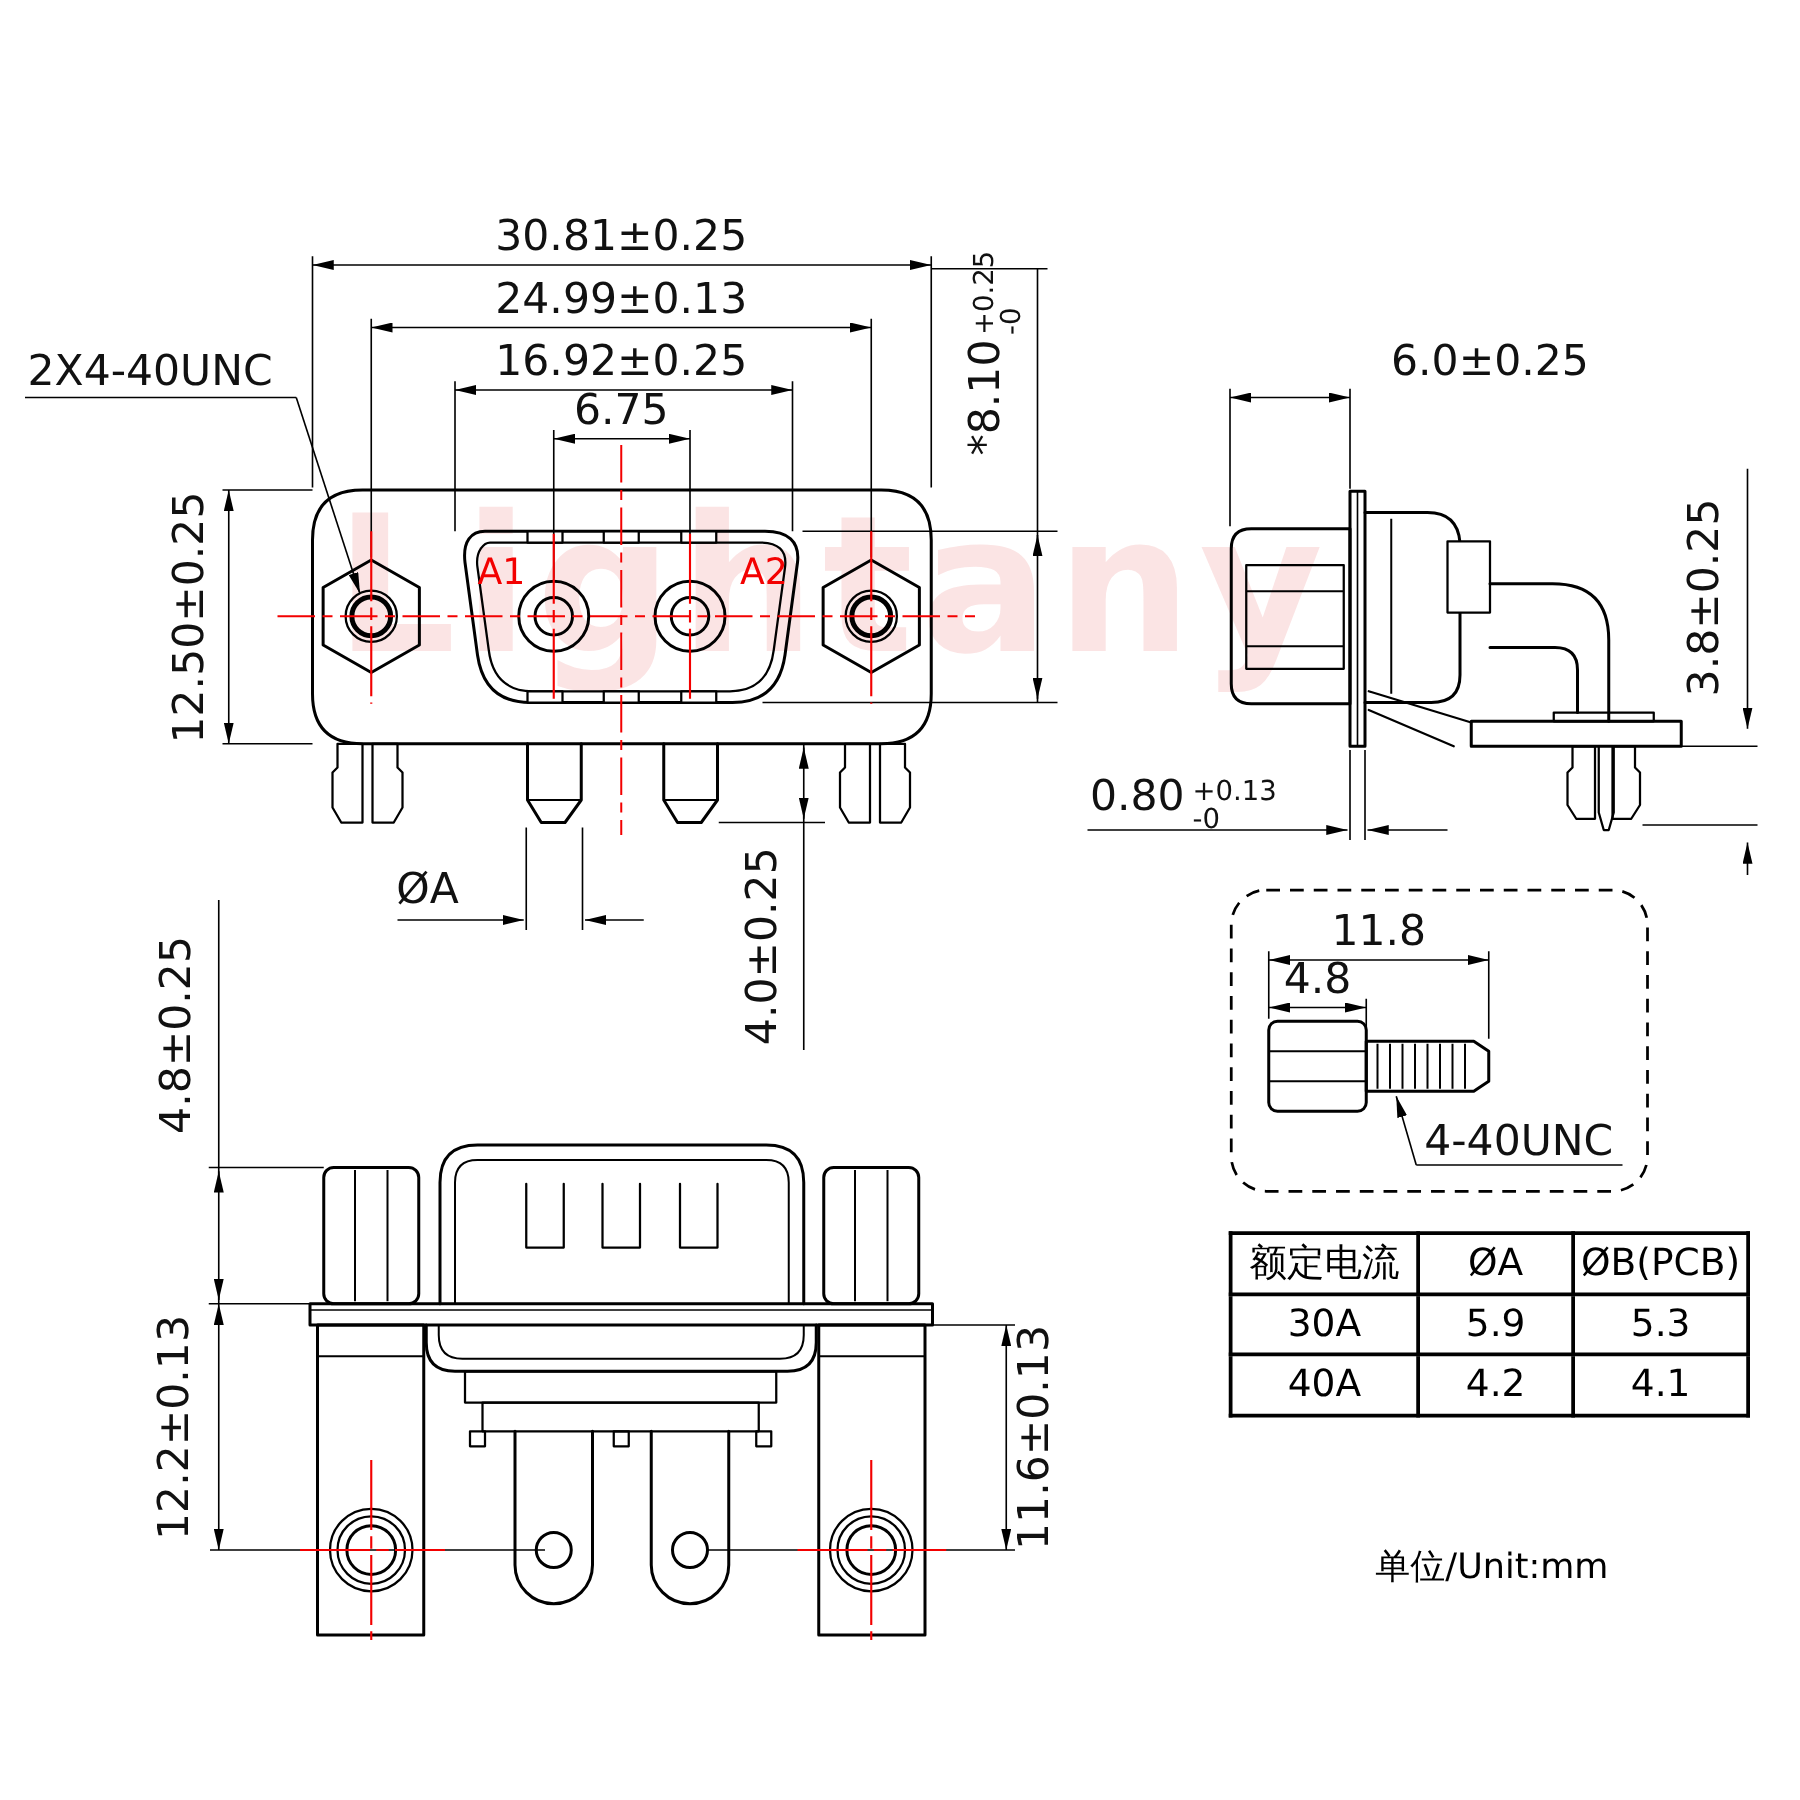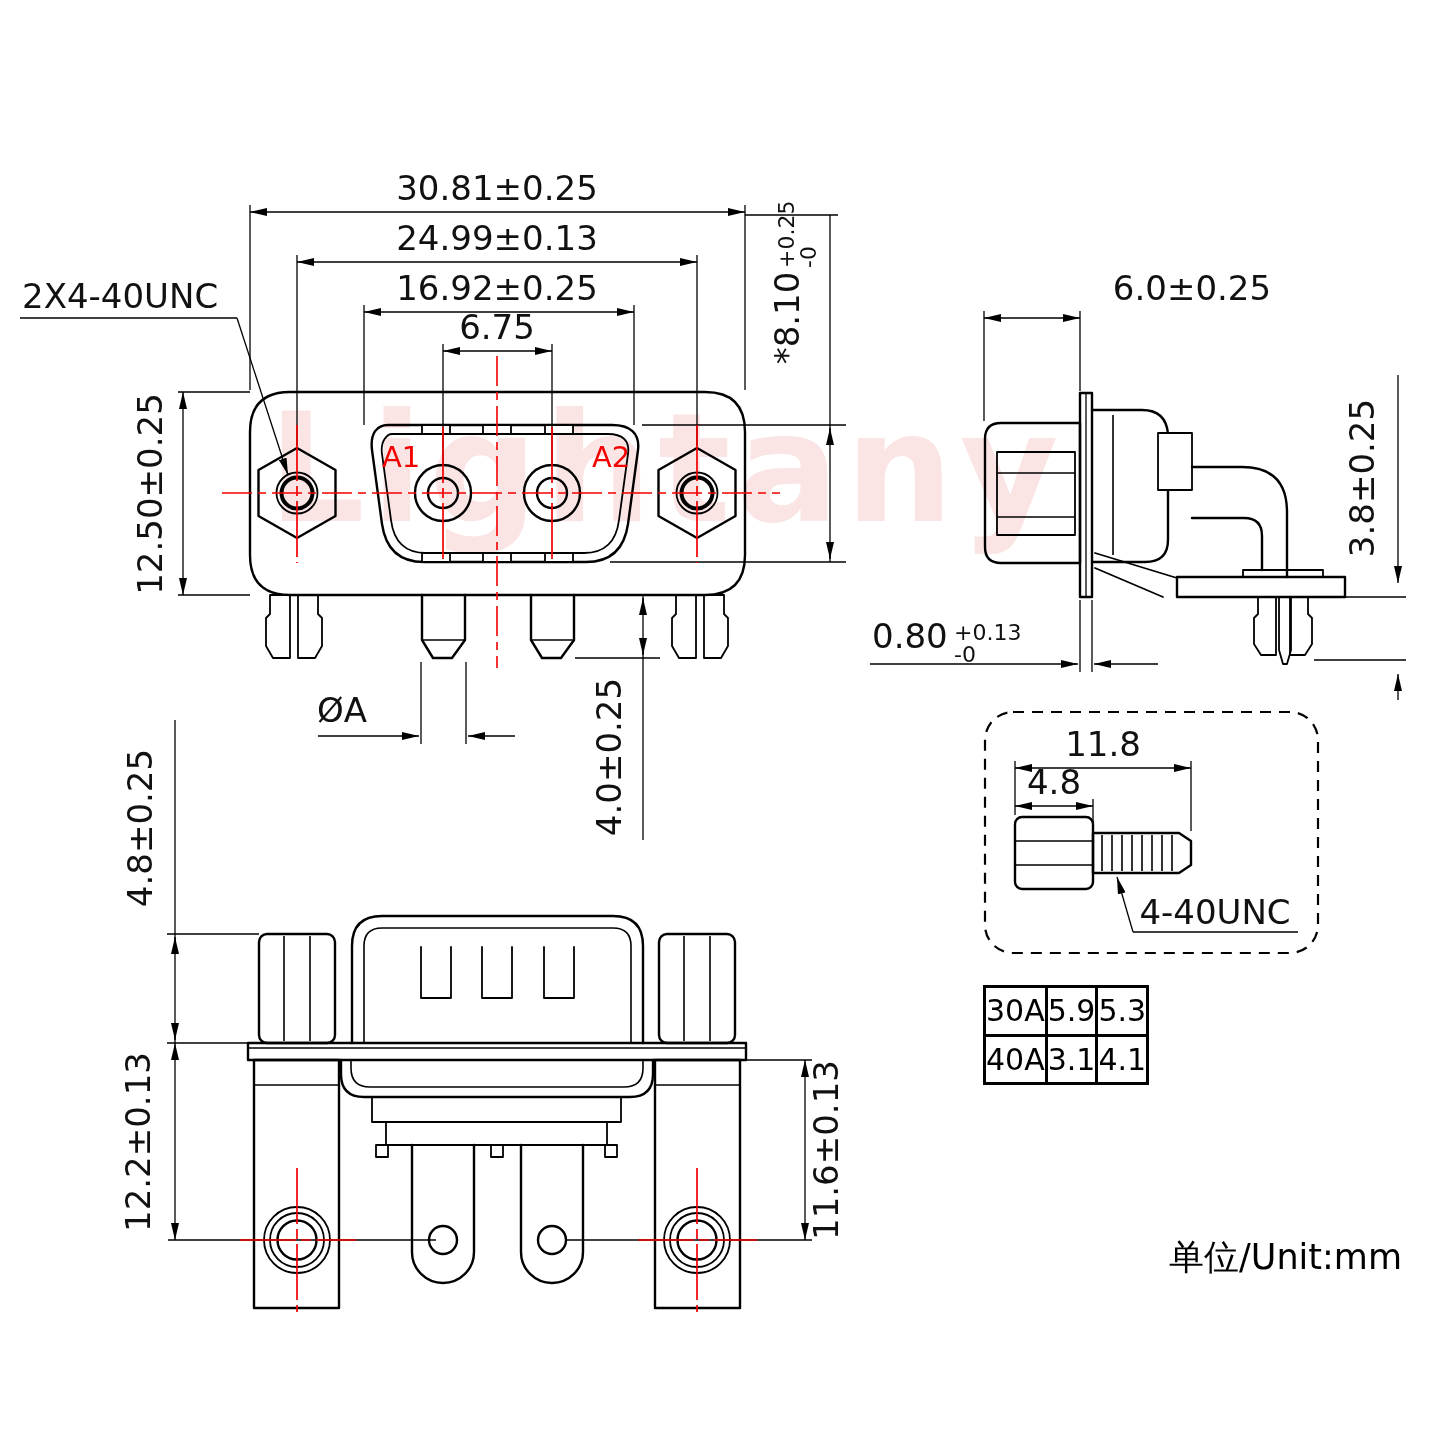--- a/index.html
+++ b/index.html
@@ -17,21 +17,21 @@
   .redc {fill:none;stroke:#f30000;stroke-width:1.6;stroke-dasharray:30 6 8 6;}
   .redc2{fill:none;stroke:#f30000;stroke-width:1.7;stroke-dasharray:56 5 10 5;}
   text.dt {font-size:34px;fill:#111;}
   text.dts{font-size:22px;fill:#111;}
   text.rt {font-size:29px;fill:#f30000;}
   .mid{text-anchor:middle;}
   
   #spec{position:absolute;left:983px;top:985px;border-collapse:collapse;}
   #spec td{border:3px solid #000;font-size:30px;color:#000;text-align:center;padding:0;height:45.6px;}
   #spec td.c1{width:147px;} #spec td.c2{width:121px;} #spec td.c3{width:137px;}
-  #unit{position:absolute;left:985px;top:1234px;width:417px;text-align:right;font-size:35px;color:#000;}
+  #unit{position:absolute;left:985px;top:1234px;width:417px;text-align:center;font-size:28px;color:#000;}
 </style>
 </head>
 <body>
 
 <div id="canvas">
 
   <div id="wm">Lightany</div>
 
   <svg width="1440" height="1440" viewBox="0 0 1440 1440">
     <defs>
@@ -334,26 +334,31 @@
         <line class="redc2" x1="638" y1="1240" x2="757" y2="1240"></line>
         <line class="redc2" x1="297" y1="1168" x2="297" y2="1312"></line>
         <line class="redc2" x1="697" y1="1168" x2="697" y2="1312"></line>
       </g>
     </g>
   </svg>
 
   <table id="spec">
     <tbody>
       <tr>
+        <td class="c1">额定电流</td>
+        <td class="c2">ØA</td>
+        <td class="c3">ØB(PCB)</td>
+      </tr>
+      <tr>
         <td>30A</td>
         <td>5.9</td>
         <td>5.3</td>
       </tr>
       <tr>
         <td>40A</td>
-        <td>3.1</td>
+        <td>4.2</td>
         <td>4.1</td>
       </tr>
     </tbody>
   </table>
 
   <div id="unit">单位/Unit:mm</div>
 </div>
 
 </body></html>

